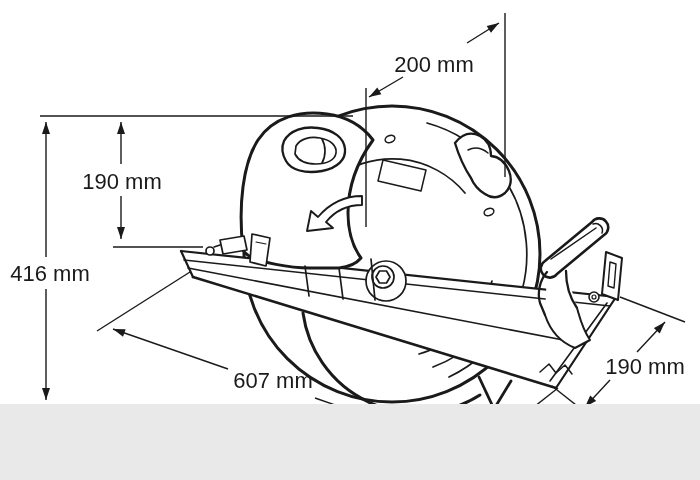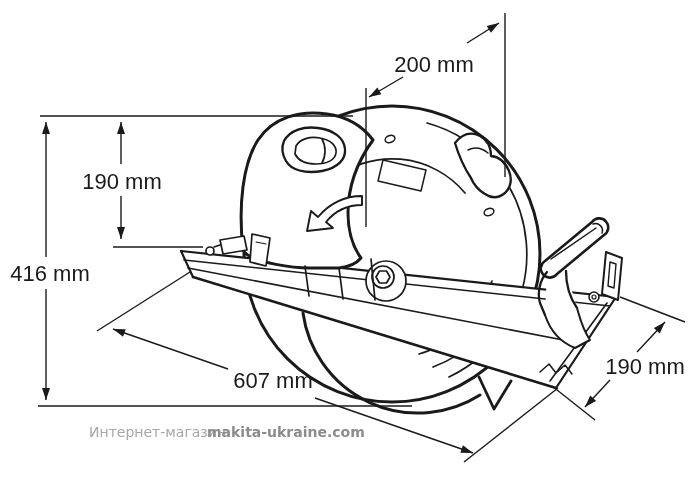--- a/index.html
+++ b/index.html
@@ -1,18 +1,18 @@
 <!DOCTYPE html>
 <html><head>
 <meta charset="utf-8">
 <style>
   html,body{margin:0;padding:0;}
   body{background:#e9e9e9;font-family:"Liberation Sans",sans-serif;}
   .stage{
-    width:700px;height:480px;background:#ffffff;position:relative;
+    width:700px;height:404px;background:#ffffff;position:relative;
     margin:0 auto;overflow:hidden;
   }
   svg{display:block;}
   text{font-family:"Liberation Sans",sans-serif;}
   .dim-label{font-size:22px;fill:#1a1a1a;}
   .wm-store{font-family:"DejaVu Sans",sans-serif;font-size:14px;fill:#a7a7a7;}
   .wm-site{font-family:"DejaVu Sans",sans-serif;font-size:14px;font-weight:bold;fill:#8c8c8c;}
 </style>
 </head>
 <body>

